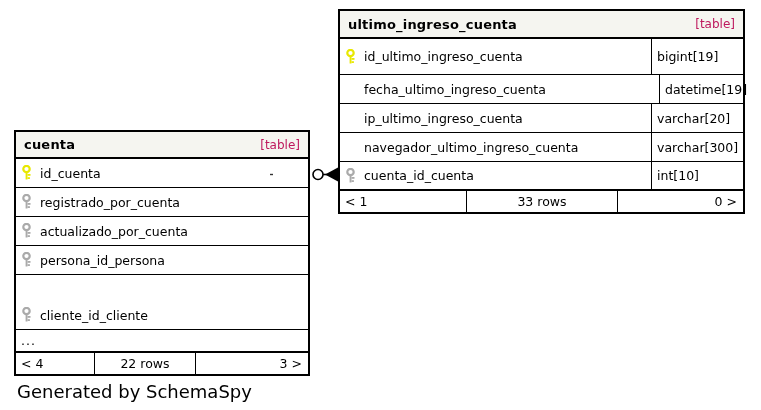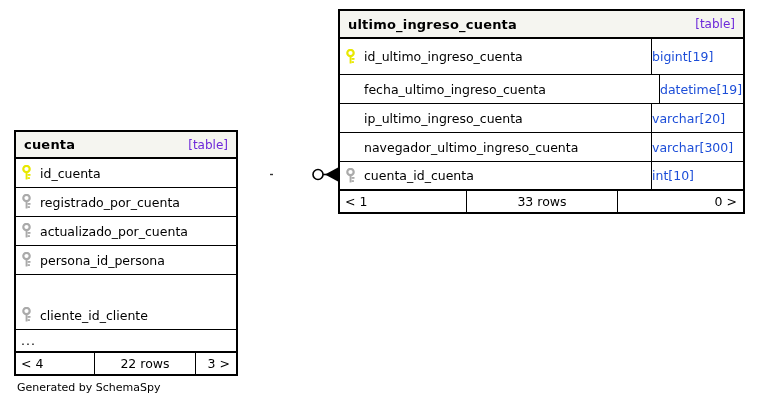--- a/index.html
+++ b/index.html
@@ -39,21 +39,21 @@
   }
   .tbl-name {
     font-weight: bold;
     font-size: 13px;
     color: #000000;
     letter-spacing: 0.2px;
     white-space: nowrap;
   }
   .tbl-kind {
     font-size: 12px;
-    color: #6d28d9;
+    color: #be185d;
     white-space: nowrap;
   }
 
   .col-row {
     display: flex;
     align-items: stretch;
     border-bottom: 1px solid #000000;
     box-sizing: border-box;
     background: #ffffff;
   }
@@ -65,22 +65,23 @@
     font-size: 12.5px;
     color: #000000;
     white-space: nowrap;
     flex: 1 1 auto;
     min-width: 0;
   }
   .col-type {
     display: flex;
     align-items: center;
     box-sizing: border-box;
+    padding-left: 5px;
     font-size: 12.5px;
-    color: #1d4ed8;
+    color: #000000;
     white-space: nowrap;
     border-left: 1px solid #000000;
     flex: 0 0 auto;
   }
   .col-ellipsis {
     font-size: 12.5px;
     color: #000000;
     letter-spacing: 1px;
   }
 
@@ -131,21 +132,21 @@
 
   
   .connector {
     position: absolute;
     pointer-events: none;
   }
 
   
   .caption {
     position: absolute;
-    font-size: 11px;
+    font-size: 18px;
     color: #000000;
     white-space: nowrap;
   }
 </style>
 </head>
 <body>
 
 <div class="canvas">
 
   <div class="table-box" id="table-0" style="left:338px; top:9px; width:407px;">
@@ -219,21 +220,21 @@
       </div>
     </div>
 
     <div class="tbl-footer" style="height:21px;">
       <div class="foot-cell foot-left" style="width:126px;">&lt; 1</div>
       <div class="foot-cell foot-mid" style="width:152px;">33 rows</div>
       <div class="foot-cell foot-right" style="flex:1 1 auto;">0 &gt;</div>
     </div>
   </div>
 
-  <div class="table-box" id="table-1" style="left:14px; top:130px; width:224px;">
+  <div class="table-box" id="table-1" style="left:14px; top:130px; width:296px;">
 
     <div class="tbl-header" style="height:27px;">
       <span class="tbl-name">cuenta</span>
       <span class="tbl-kind">[table]</span>
     </div>
 
     <div class="col-row" style="height:29px;">
       <div class="col-name">
         <span class="key-icon">
           <svg width="13" height="16" viewBox="0 0 13 16">

